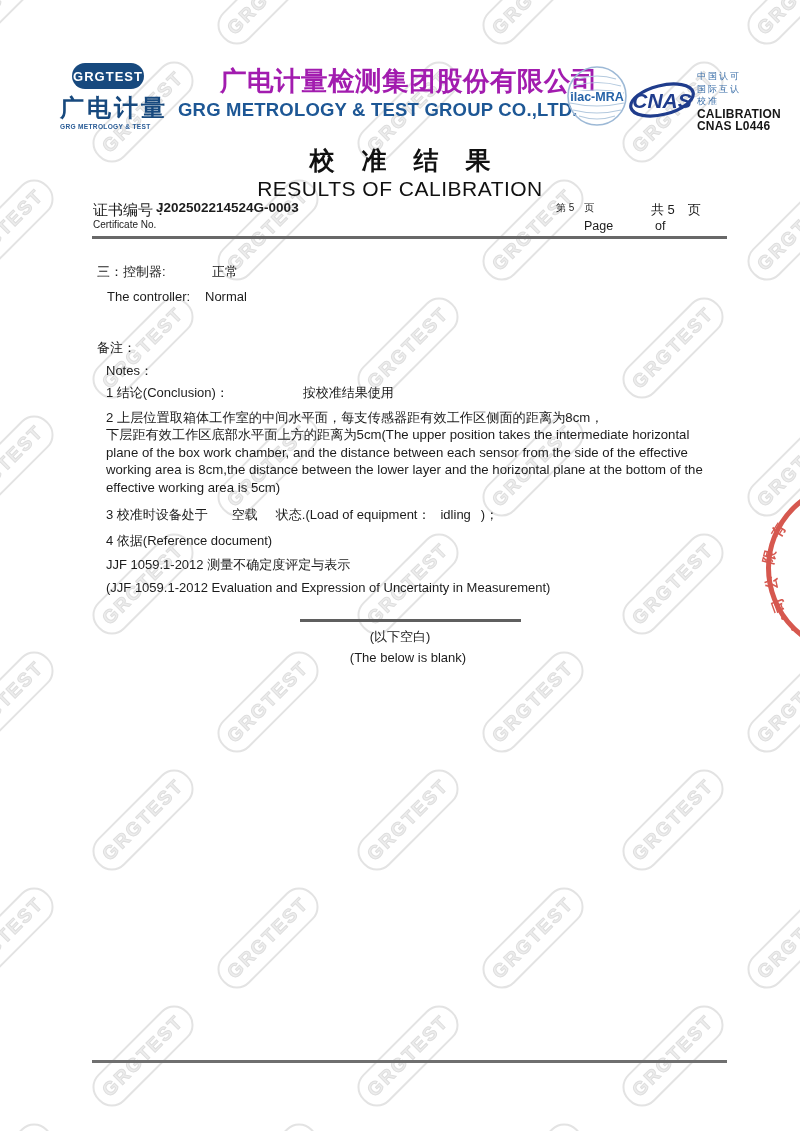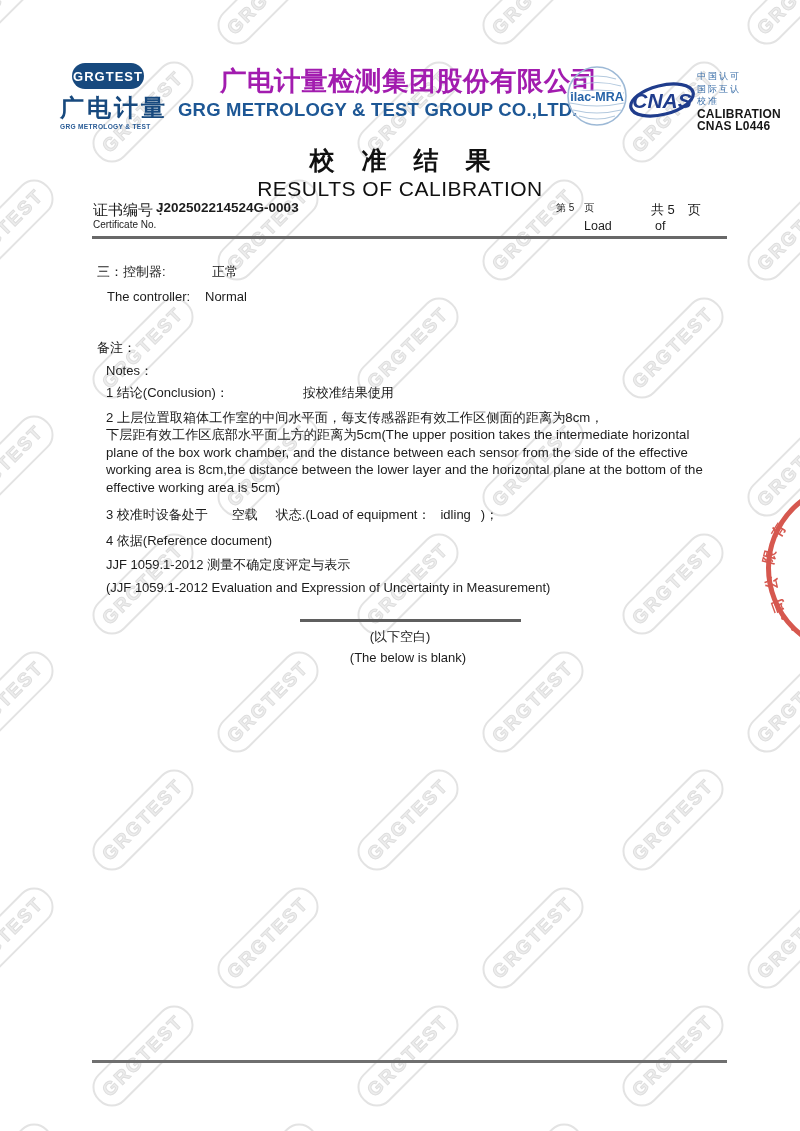--- a/index.html
+++ b/index.html
@@ -244,21 +244,21 @@
     <div class="abs title-cn">
       <span>校准结果</span>
     </div>
     <div class="abs title-en">RESULTS OF CALIBRATION</div>
 
     <div class="abs cert-label-cn">证书编号：</div>
     <div class="abs cert-number">J202502214524G-0003</div>
     <div class="abs cert-label-en">Certificate No.</div>
     <div class="abs page-no-cn">第 5　页</div>
     <div class="abs page-total-cn">共 5　页</div>
-    <div class="abs page-en">Load</div>
+    <div class="abs page-en">Page</div>
     <div class="abs of-en">of</div>
     <div class="abs rule-top"></div>
 
     <div class="abs b sec-label-cn">三：控制器:</div>
     <div class="abs b sec-value-cn">正常</div>
     <div class="abs b sec-label-en">The controller:</div>
     <div class="abs b sec-value-en">Normal</div>
 
     <div class="abs b notes-cn">备注：</div>
     <div class="abs b notes-en">Notes：</div>

